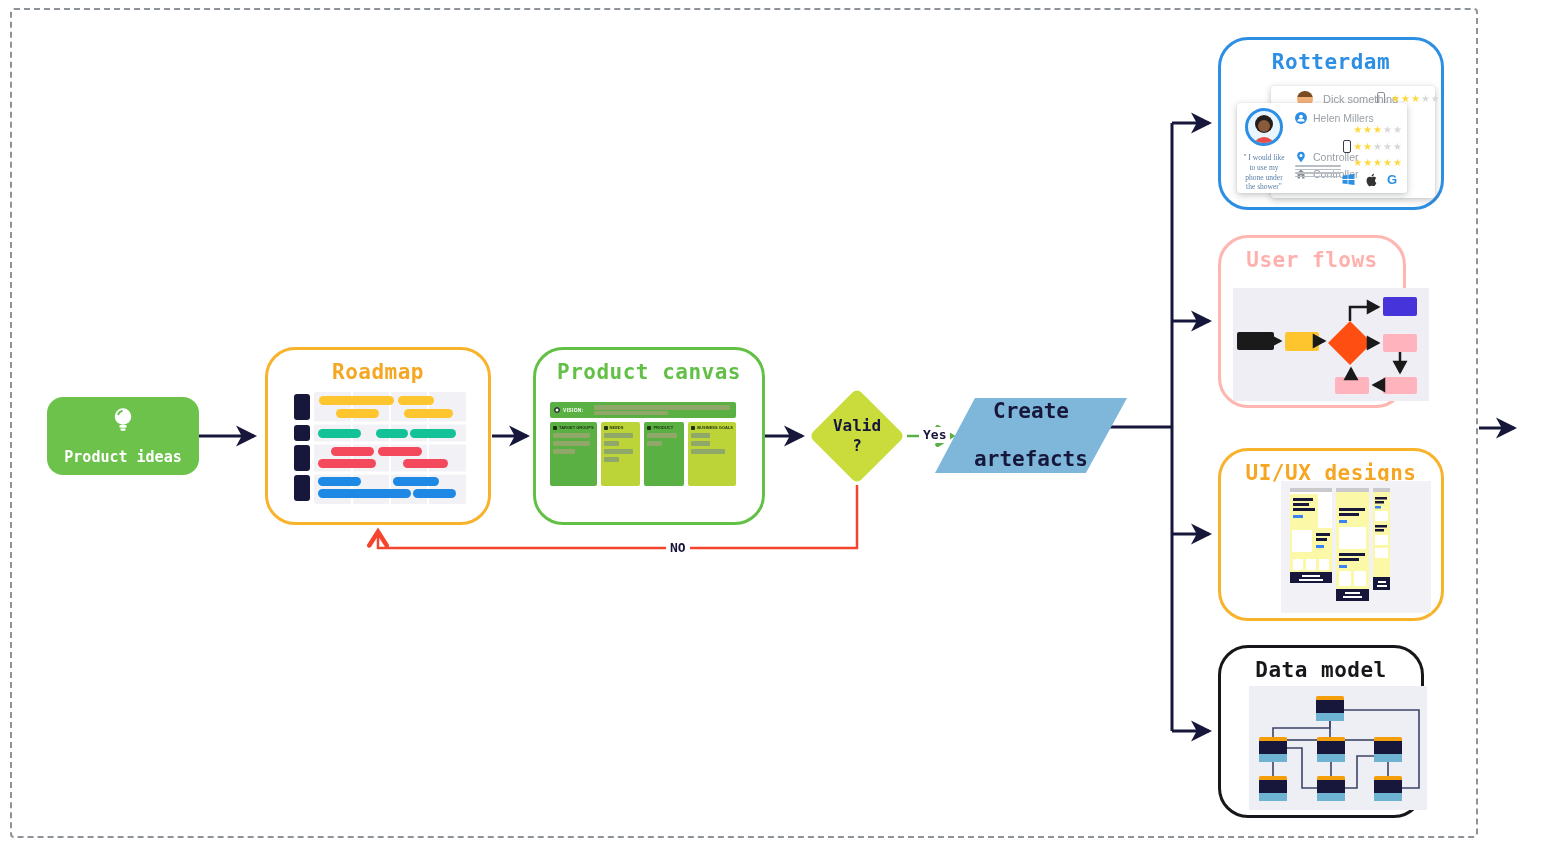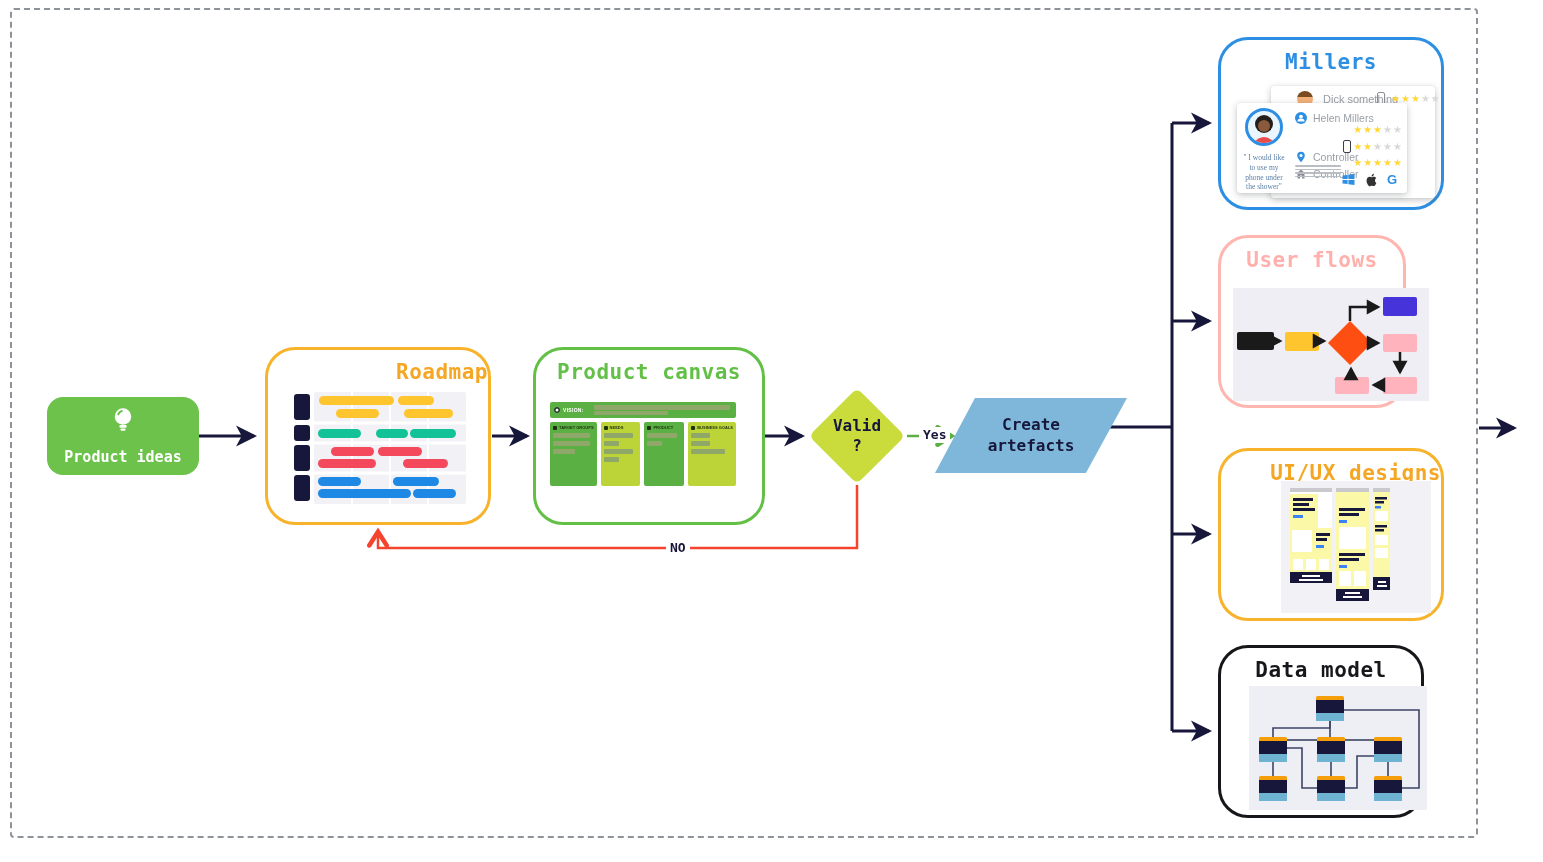--- a/index.html
+++ b/index.html
@@ -6,21 +6,21 @@
   #stage{position:relative;width:1543px;height:862px;background:#fff;overflow:hidden;
          font-family:"DejaVu Sans Mono",monospace;}
   .boundary{position:absolute;left:10px;top:8px;width:1464px;height:826px;
             border:2px dashed #8E9299;border-radius:4px;}
   svg.overlay{position:absolute;left:0;top:0;pointer-events:none;}
 
   
   .card{position:absolute;background:#fff;border-radius:30px;border:3px solid #ccc;box-sizing:border-box;}
   .card-title{position:absolute;left:0;right:0;top:10px;text-align:center;
               font-weight:bold;font-size:21px;letter-spacing:.5px;}
-  .t-orange{color:#F5A623;text-align:right;} .t-green{color:#63C046;} .t-blue:{color:#2D8FE3;}
+  .t-orange{color:#F5A623;} .t-green{color:#63C046;} .t-blue:{color:#2D8FE3;}
   .t-blue{color:#2D8FE3;} .t-pink{color:#FFB0AC;} .t-black{color:#17171B;}
 
   
   .ideas{position:absolute;left:47px;top:397px;width:152px;height:78px;background:#6CC24B;
          border-radius:16px;display:flex;flex-direction:column;align-items:center;
          justify-content:flex-end;padding-bottom:9px;box-sizing:border-box;}
   .ideas .bulb{position:absolute;top:7px;left:50%;transform:translateX(-50%);}
   .ideas-label{color:#fff;font-weight:bold;font-size:15px;}
 
   
@@ -53,21 +53,21 @@
            transform:rotate(45deg);border-radius:6px;}
   .diamond-text{position:absolute;left:0;top:0;width:96px;height:96px;display:flex;
                 flex-direction:column;align-items:center;justify-content:center;
                 font-weight:bold;font-size:16px;color:#17173B;line-height:1.25;}
 
   
   .para{position:absolute;left:935px;top:398px;width:192px;height:75px;}
   .para-shape{position:absolute;inset:0;background:#7EB7D9;
               clip-path:polygon(20.8% 0,100% 0,78.6% 100%,0% 100%);}
   .para-text{position:absolute;inset:0;display:flex;flex-direction:column;align-items:center;
-             justify-content:center;font-weight:bold;font-size:16px;color:#17173B;line-height:1.3;}
+             justify-content:space-between;font-weight:bold;font-size:21px;color:#17173B;line-height:1.3;}
 
   
   .edge-label{position:absolute;font-size:13px;font-weight:bold;color:#17173B;
               background:#fff;padding:0 4px;line-height:16px;}
   #yes-label{left:919px;top:427px;}
   #no-label{left:666px;top:540px;}
 
   
   .personas{left:1218px;top:37px;width:226px;height:173px;border-color:#2D8FE3;}
   .uflows{left:1218px;top:235px;width:188px;height:173px;border-color:#FFB5B0;}
@@ -243,21 +243,21 @@
 
   <div class="para">
     <div class="para-shape"></div>
     <div class="para-text">
       <span>Create</span>
       <span>artefacts</span>
     </div>
   </div>
 
   <div class="card personas">
-    <div class="card-title t-blue">Millers</div>
+    <div class="card-title t-blue">Rotterdam</div>
 
     <div class="pcard back">
       <div class="pcb-row">
         <span class="avatar-sm"></span>
         <span class="pname">Dick something</span>
         <span class="phone-ic pcb-phone"></span>
         <span class="stars pcb-stars"><span class="on">★★★</span><span class="off">★★</span></span>
       </div>
     </div>
 

